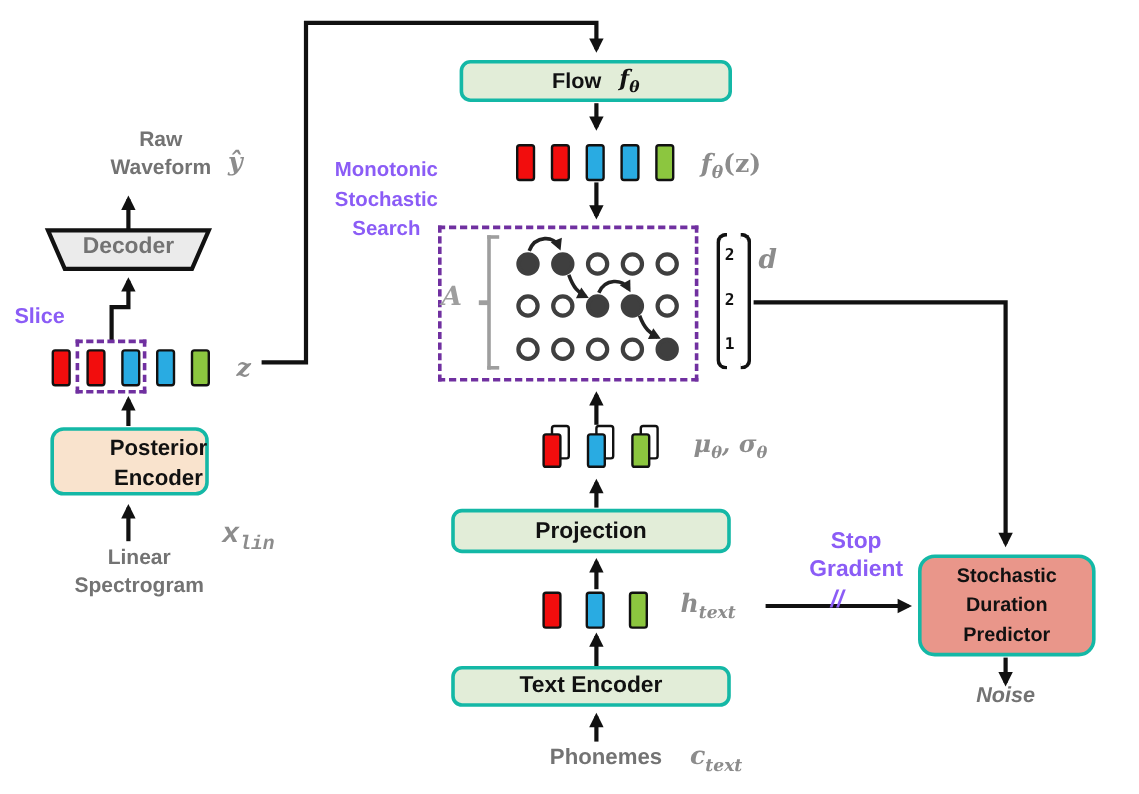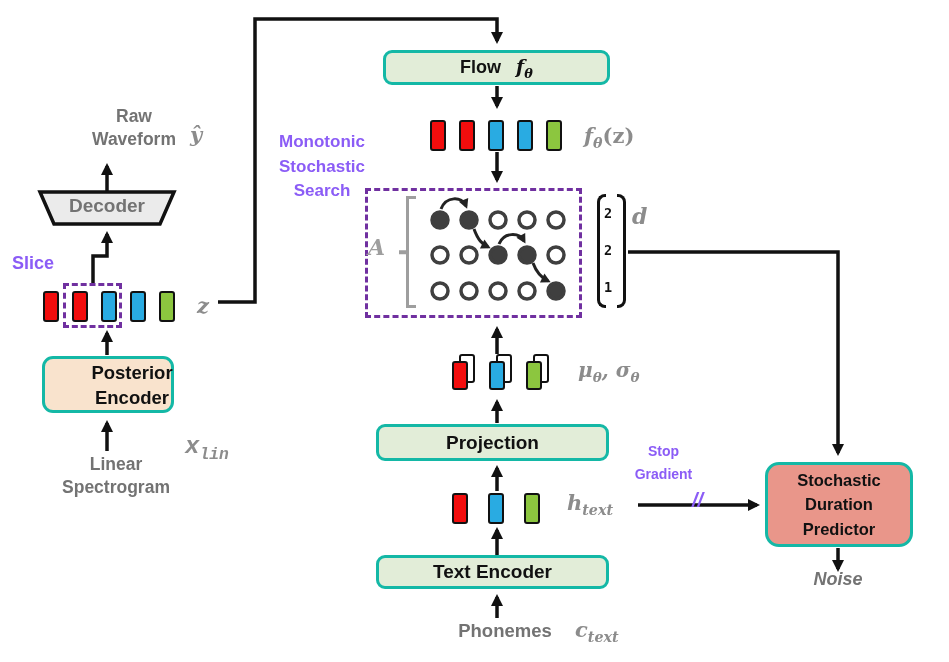--- a/index.html
+++ b/index.html
@@ -216,21 +216,21 @@
     <span>h</span><sub>text</sub>
   </div>
 
   <div class="box greenbox" style="left:376px;top:555px;width:233px;height:34px;font-size:19px;border-width:3.5px;">Text Encoder</div>
 
   <div class="lbl center-text" style="left:450px;top:620px;width:110px;font-size:18.5px;">Phonemes</div>
   <div class="lbl math" style="left:575px;top:617px;font-size:21px;">
     <span>c</span><sub>text</sub>
   </div>
 
-  <div class="lbl purple center-text" style="left:616px;top:440px;width:95px;font-size:14px;line-height:23px;">
+  <div class="lbl purple center-text" style="left:666px;top:440px;width:95px;font-size:19px;line-height:23px;">
     <div>Stop</div>
     <div>Gradient</div>
   </div>
   <div class="lbl purple" style="left:692px;top:489px;font-size:20px;font-style:italic;">//</div>
 
   <div class="box salmonbox" style="left:765px;top:462px;width:148px;height:85px;">
     <div class="center-text" style="font-size:16.5px;line-height:24.5px;">
       <div>Stochastic</div>
       <div>Duration</div>
       <div>Predictor</div>

